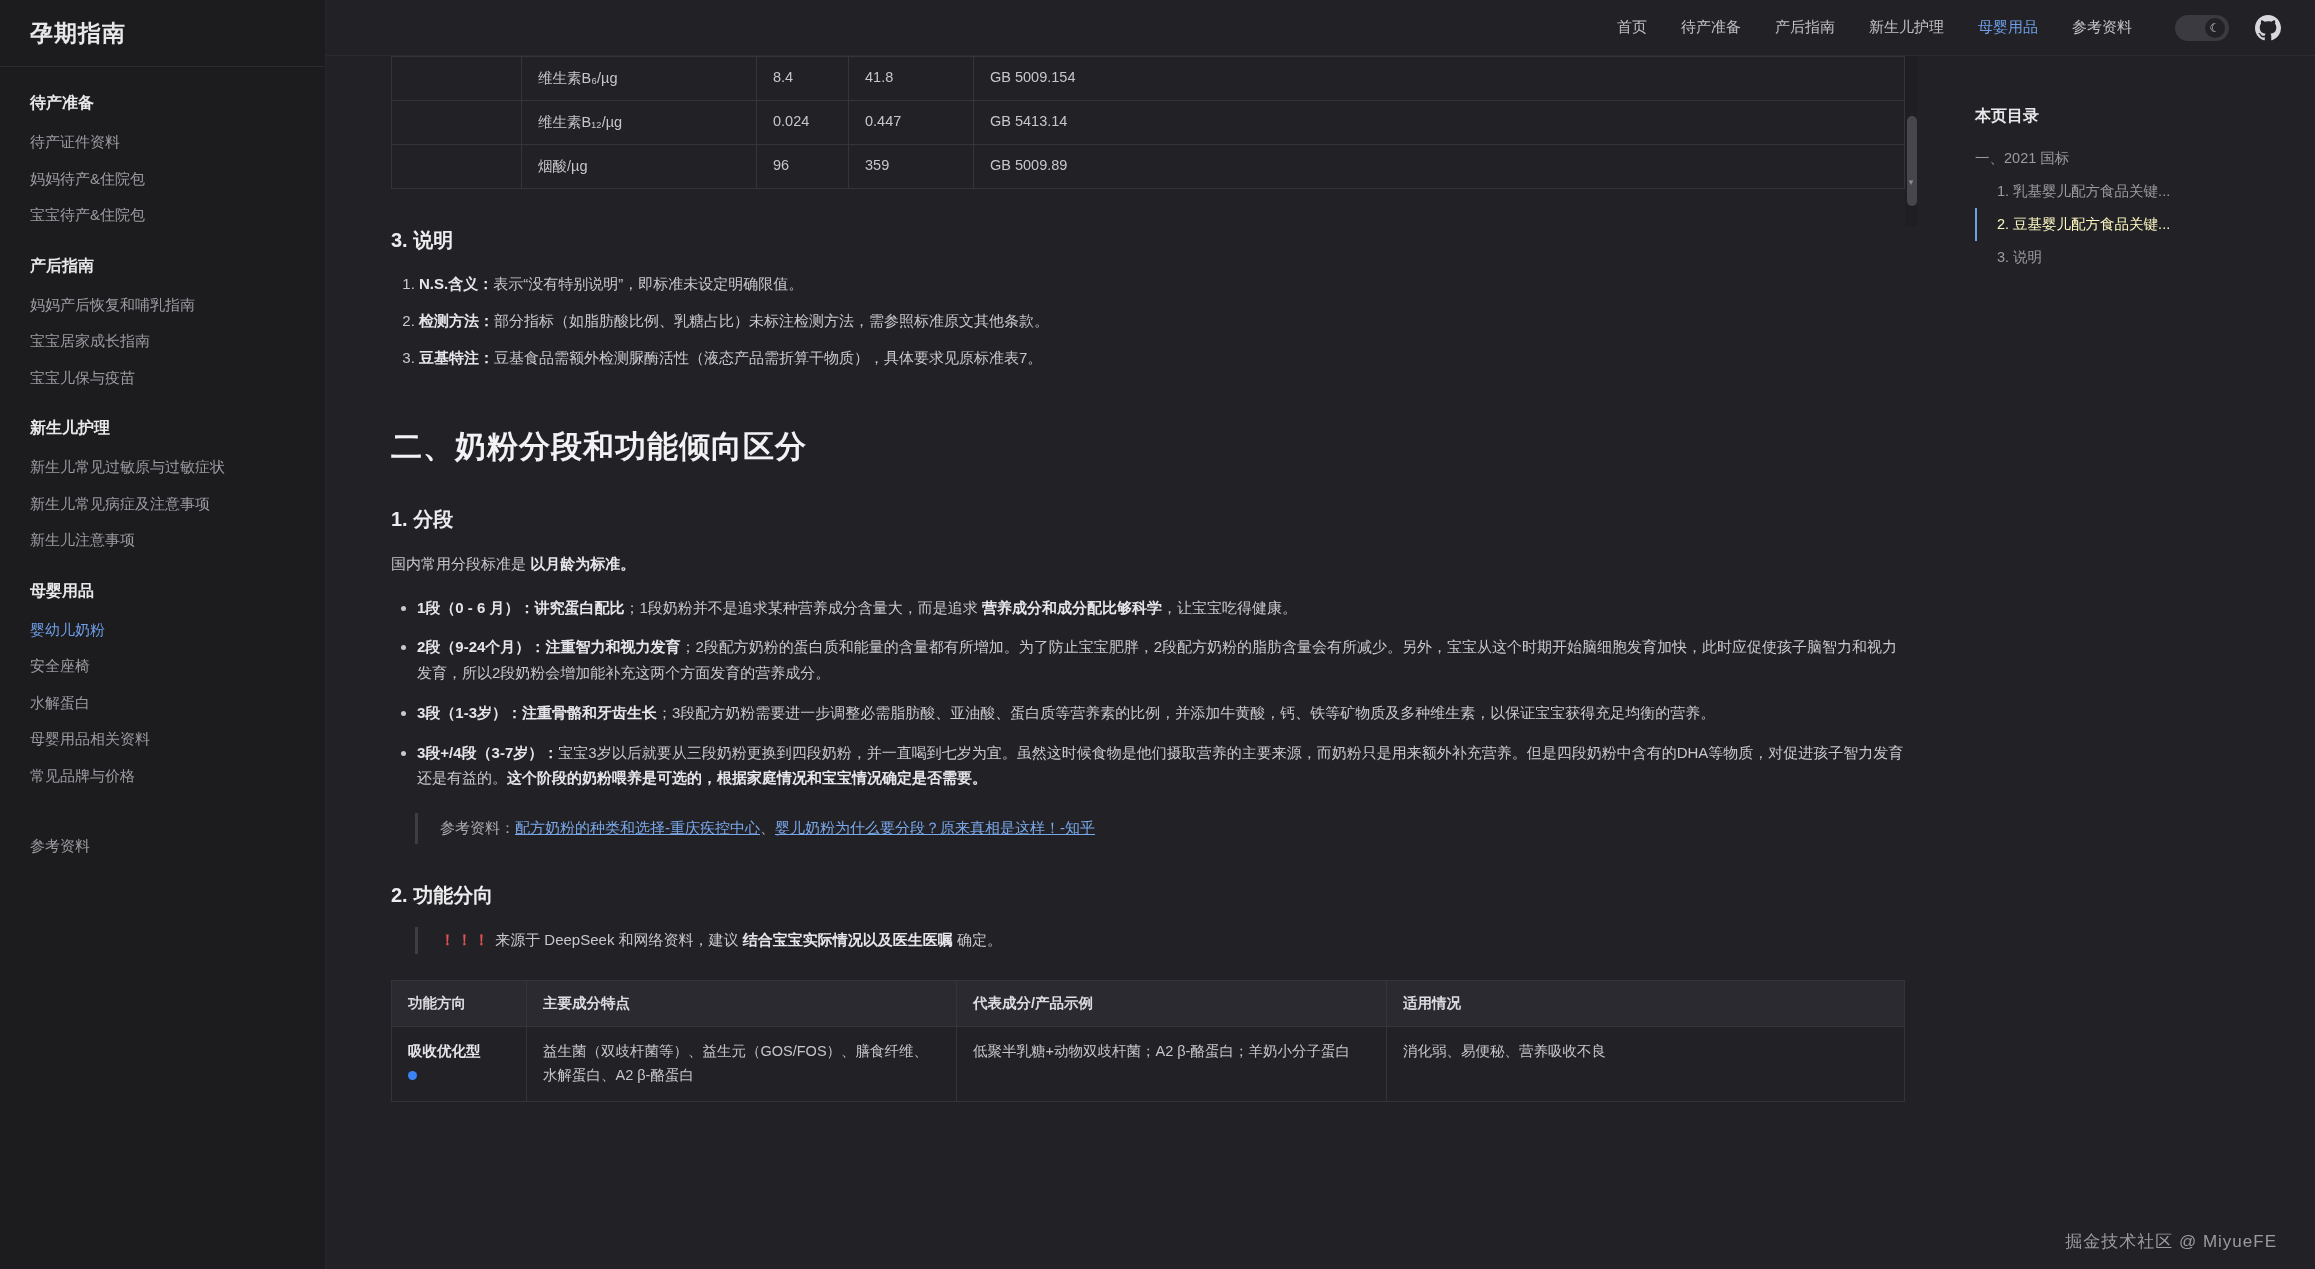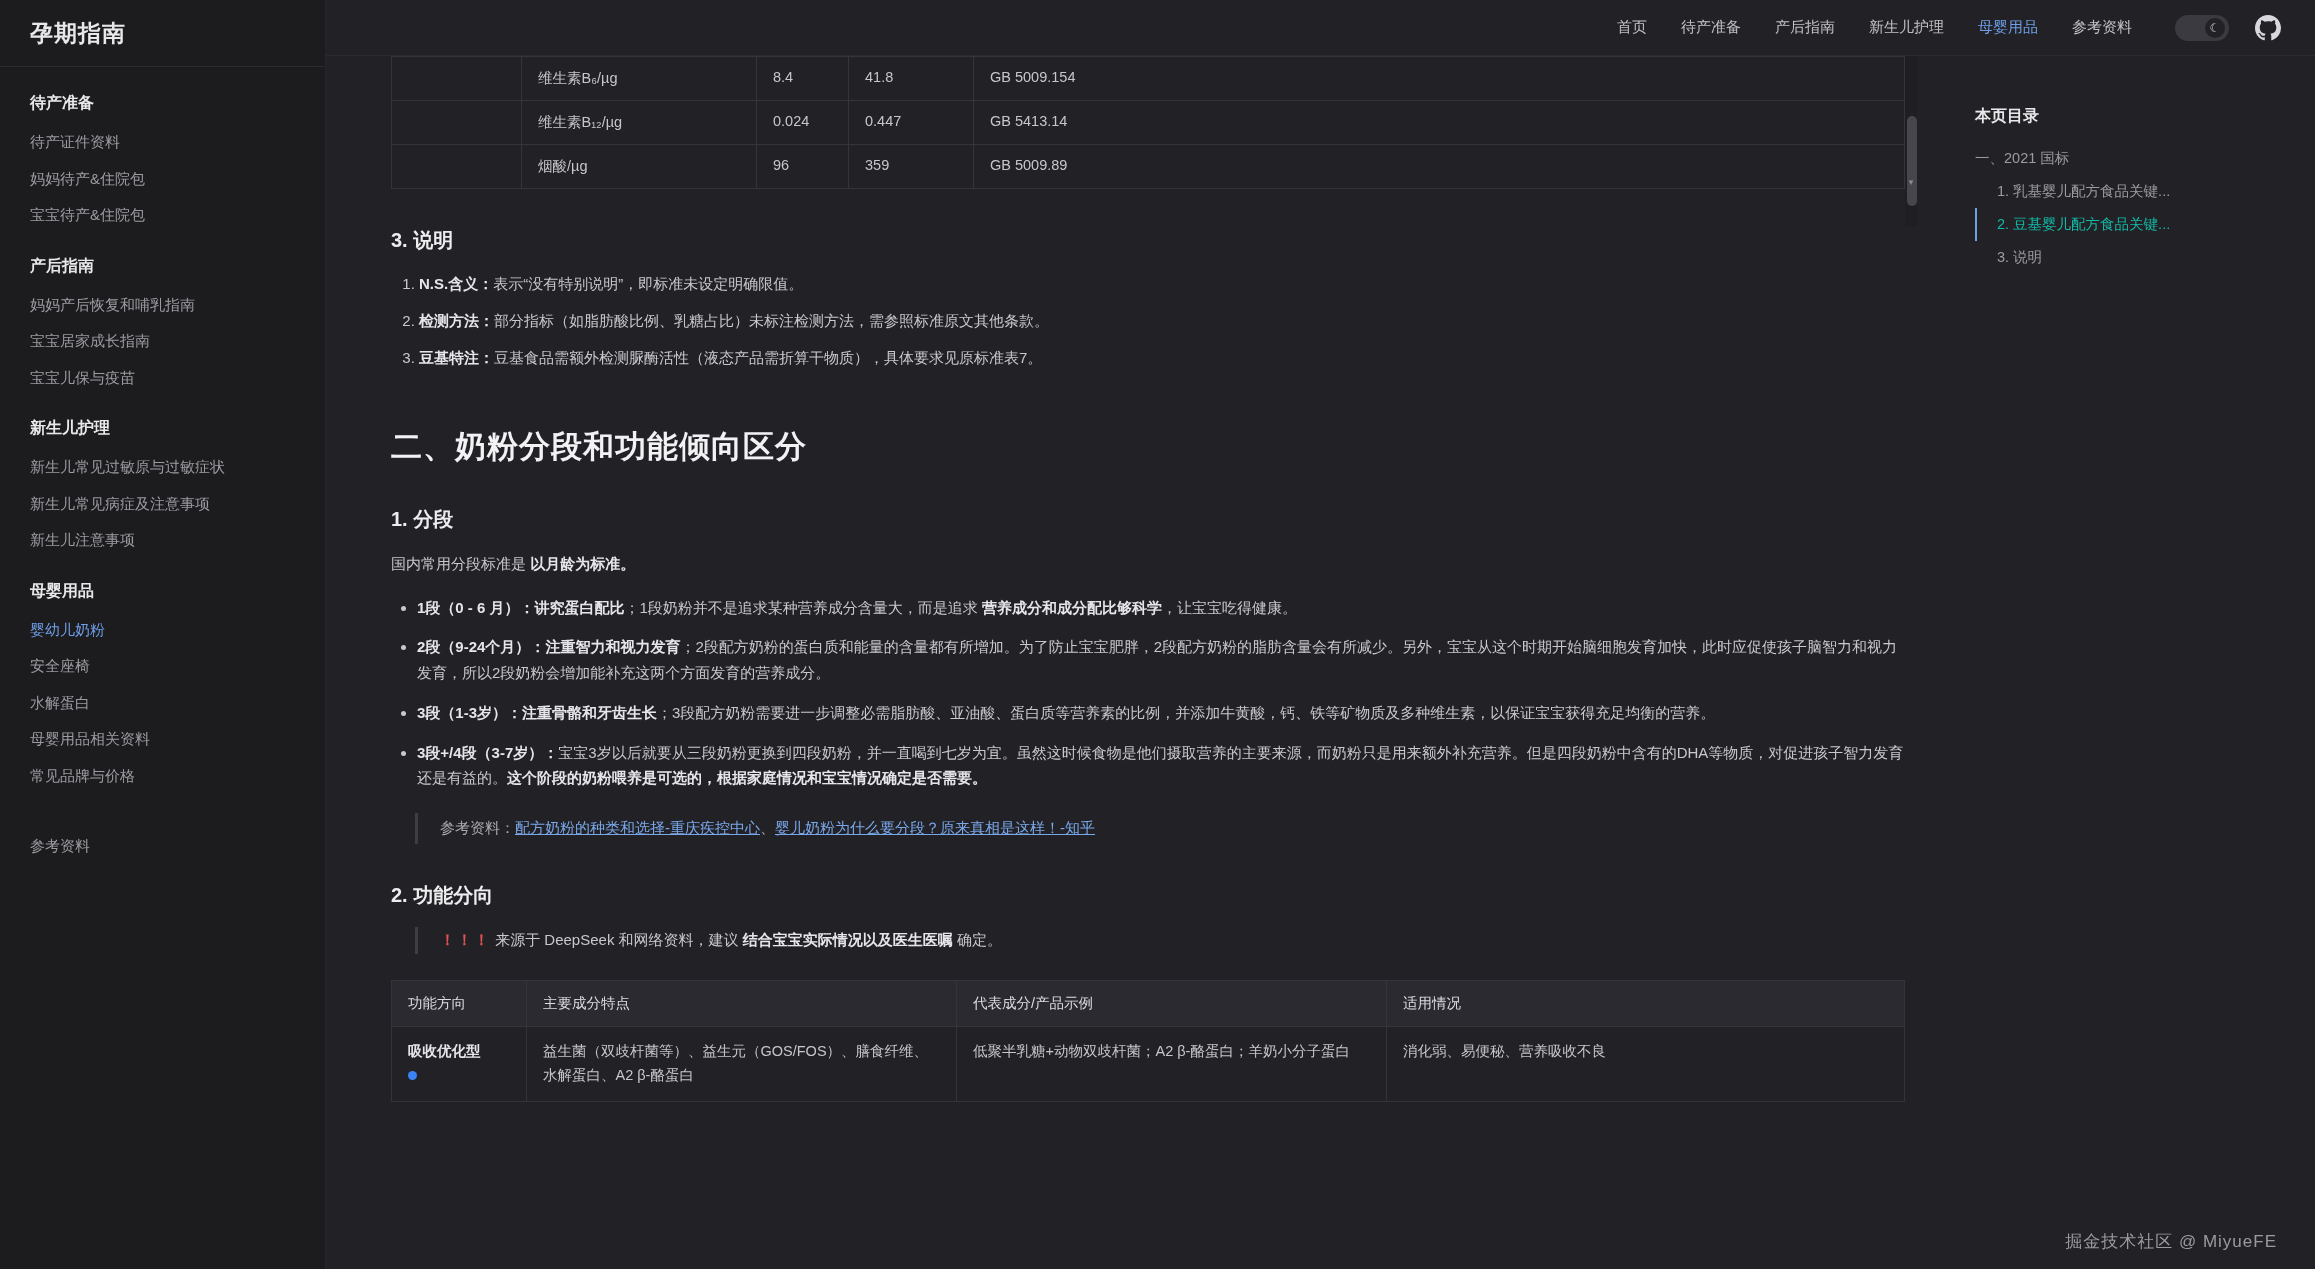--- a/index.html
+++ b/index.html
@@ -133,21 +133,21 @@
     font-size: 14.5px;
     color: #9b9ba1;
     padding: 7px 0 7px 0;
     cursor: pointer;
     white-space: nowrap;
     overflow: hidden;
     text-overflow: ellipsis;
   }
   .toc-item.lvl2 { padding-left: 22px; }
   .toc-item.active {
-    color: #14b8a6;
+    color: #fef9c3;
     border-left: 2px solid #6f9fe8;
     margin-left: 0px;
     padding-left: 20px;
   }
 
   
   .table-wrap {
     position: relative;
     margin-top: 0;
   }
@@ -250,21 +250,21 @@
   
   table.func {
     border-collapse: collapse;
     width: 100%;
     font-size: 14.5px;
     margin-top: 12px;
   }
   table.func th {
     background: #2a2a30;
     color: #dcdce1;
-    font-weight: normal;
+    font-weight: bold;
     text-align: left;
     padding: 13px 16px;
     border: 1px solid #34343a;
   }
   table.func td {
     border: 1px solid #34343a;
     padding: 13px 16px;
     color: #c6c6cb;
     vertical-align: top;
     line-height: 1.65;

